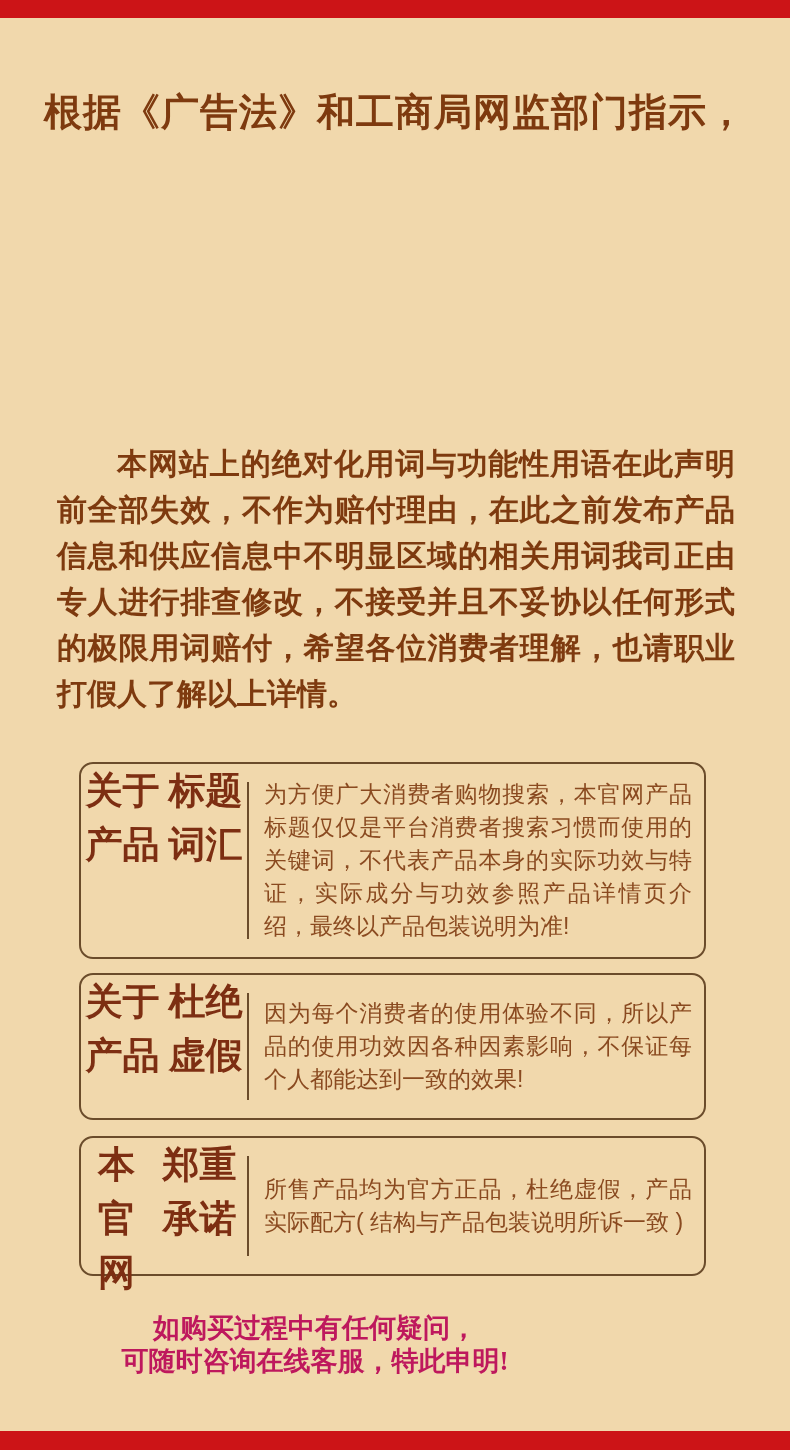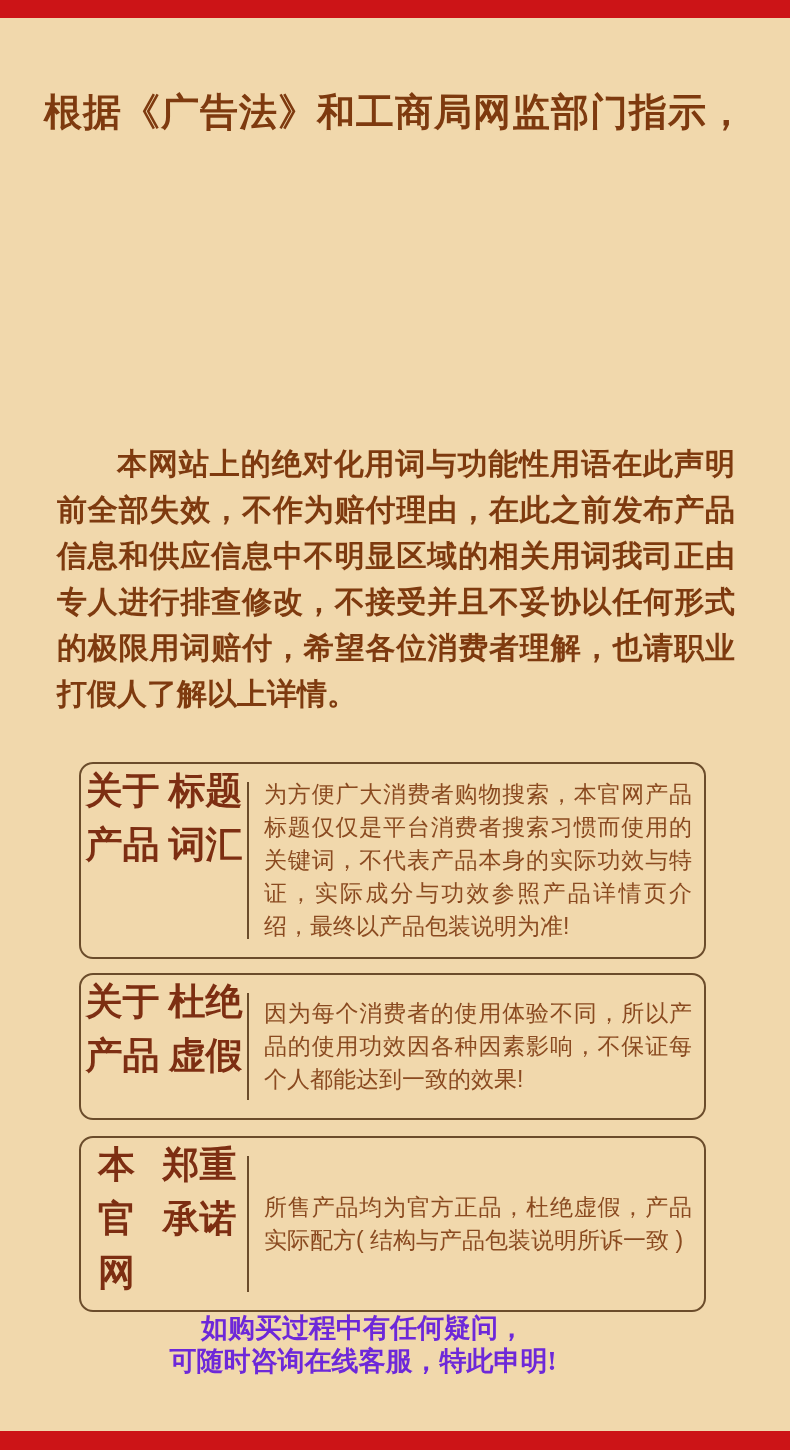--- a/index.html
+++ b/index.html
@@ -58,21 +58,21 @@
     width: 627px;
     box-sizing: border-box;
     border: 2px solid #6b4c2b;
     border-radius: 14px;
     display: flex;
     align-items: stretch;
     background: transparent;
   }
   .box-1 { top: 762px; height: 197px; }
   .box-2 { top: 973px; height: 147px; }
-  .box-3 { top: 1136px; height: 176px; }
+  .box-3 { top: 1136px; height: 140px; }
 
   .box-label {
     flex: 0 0 166px;
     display: flex;
     flex-direction: row;
     justify-content: center;
     text-align: center;
     font-weight: bold;
     font-size: 37px;
     line-height: 54px;
@@ -101,22 +101,21 @@
 
   .footer {
     position: absolute;
     top: 1312px;
     left: 0;
     width: 630px;
     text-align: center;
     font-weight: bold;
     font-size: 27px;
     line-height: 33px;
-    color: #6d28d9;
-    padding-left: 48px;
+    color: #be185d;
   }
 </style>
 </head>
 <body>
 
 <div class="page">
 
   <div class="band band-top"></div>
 
   <div class="title">

